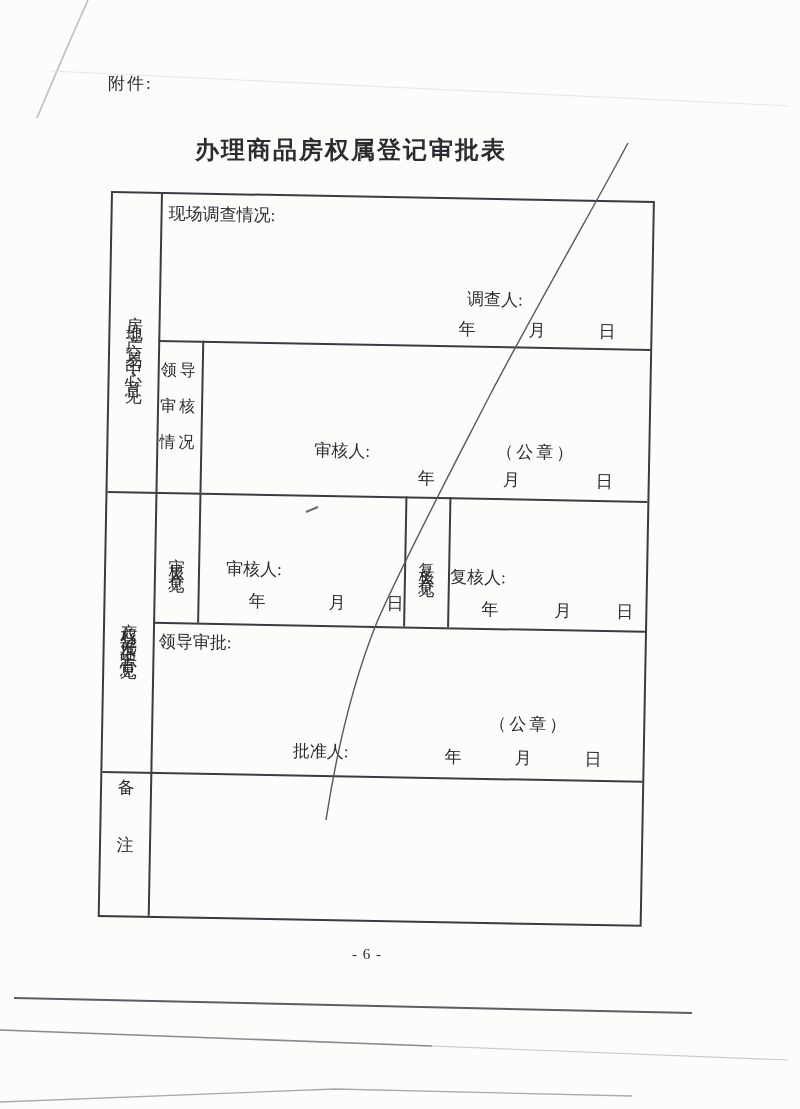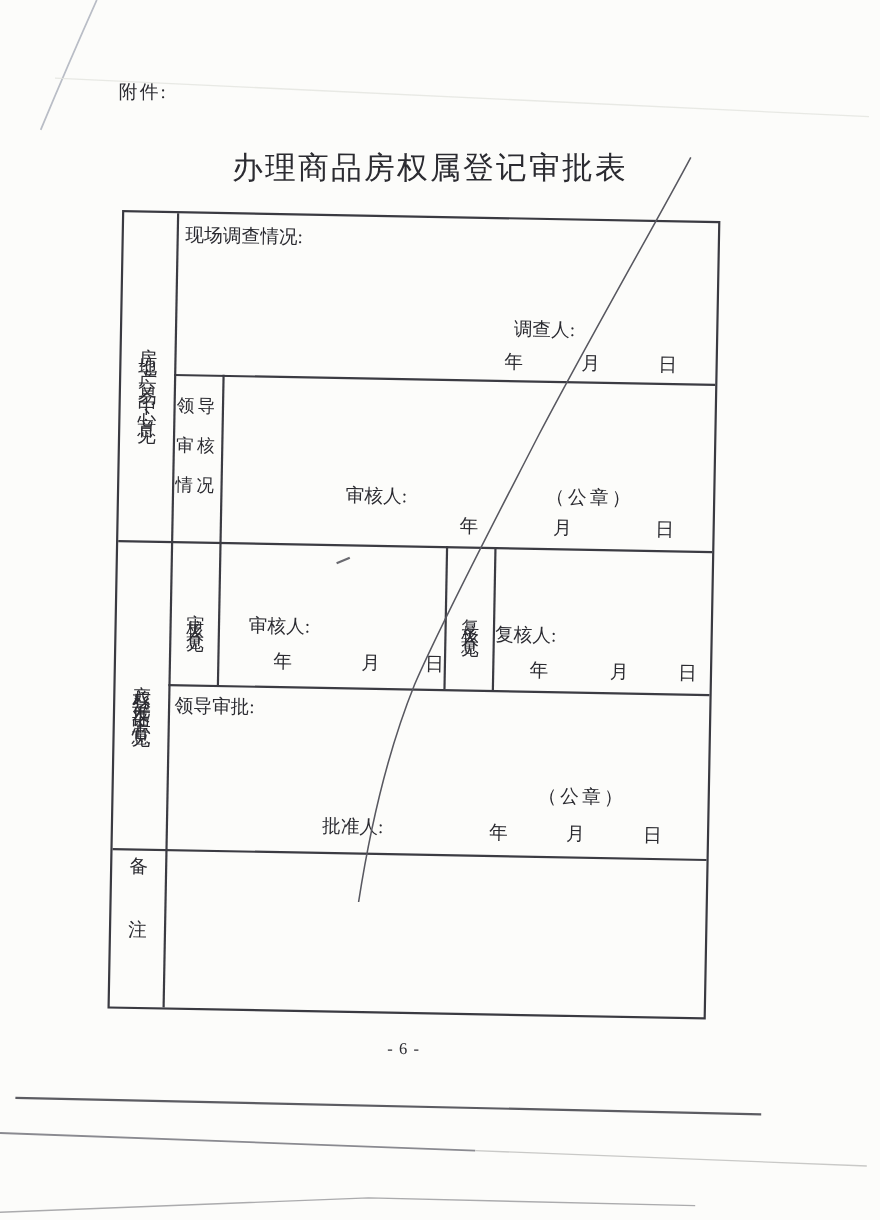--- a/index.html
+++ b/index.html
@@ -5,21 +5,21 @@
   html,body{margin:0;padding:0;}
   body{
     width:800px;height:1109px;position:relative;overflow:hidden;
     background:#fcfcfa;
     font-family:"Liberation Serif","DejaVu Serif",serif;
     color:#2b2b31;
   }
   .page{position:absolute;inset:0;}
   
   .attachment{position:absolute;left:108px;top:72px;font-size:17px;letter-spacing:2px;}
-  .doc-title{position:absolute;left:211px;top:134px;font-size:28px;font-weight:normal;letter-spacing:2px;white-space:nowrap;}
+  .doc-title{position:absolute;left:195px;top:134px;font-size:24px;font-weight:bold;letter-spacing:2px;white-space:nowrap;}
   .page-number{position:absolute;left:352px;top:946px;font-size:15px;letter-spacing:1px;}
   
   .sheet-table{
     position:absolute;left:111px;top:191px;width:540px;height:722px;
     border:2px solid #3a3a41;transform:rotate(1.05deg);transform-origin:0 0;
     background:transparent;
   }
   .vline{position:absolute;width:2px;background:#3b3b42;}
   .hline{position:absolute;height:2px;background:#3b3b42;}
   .cell-text{position:absolute;font-size:17px;white-space:nowrap;}

